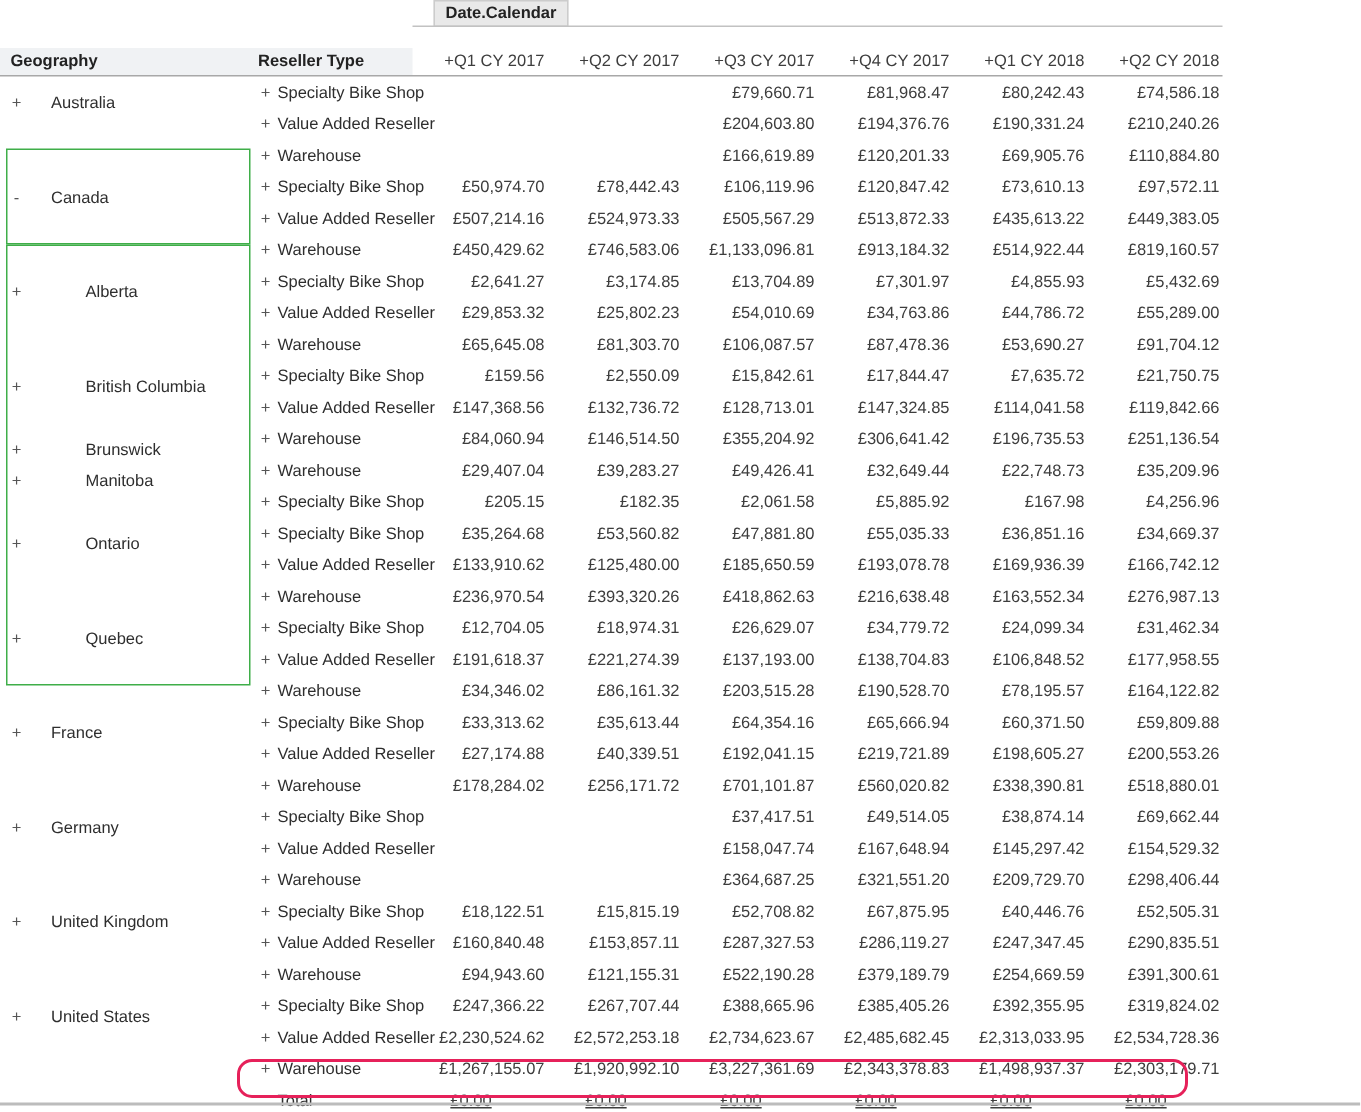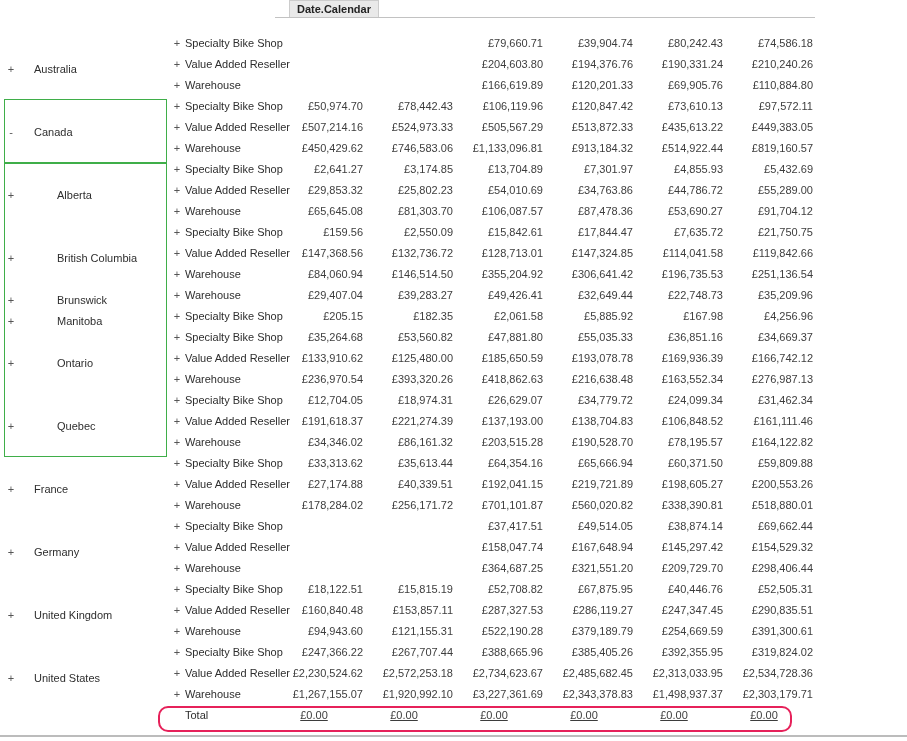--- a/index.html
+++ b/index.html
@@ -50,32 +50,44 @@
 </head>
 <body>
 
 <div class="screen">
 
   <div class="hdr1">
     <div class="datecal">Date.Calendar</div>
     <div class="hdr1-line"></div>
   </div>
 
+  <div class="hdr2">
+    <div class="geo-hdr">Geography</div>
+    <div class="rt-hdr">Reseller Type</div>
+    <div class="col-hdrs" id="col-hdrs">
+        <div class="col-hdr">+Q1 CY 2017</div>
+        <div class="col-hdr">+Q2 CY 2017</div>
+        <div class="col-hdr">+Q3 CY 2017</div>
+        <div class="col-hdr">+Q4 CY 2017</div>
+        <div class="col-hdr">+Q1 CY 2018</div>
+        <div class="col-hdr">+Q2 CY 2018</div>
+      </div>
+  </div>
 
   <div class="pivot-body" id="pivot-body">
       <div class="data-row">
         <div class="geo-spacer"></div>
         <div class="rt-cell">
           <span class="exp">+</span>
           <span class="rt-label">Specialty Bike Shop</span>
         </div>
         <div class="val-cell"></div>
         <div class="val-cell"></div>
         <div class="val-cell">£79,660.71</div>
-        <div class="val-cell">£39,904.74</div>
+        <div class="val-cell">£81,968.47</div>
         <div class="val-cell">£80,242.43</div>
         <div class="val-cell">£74,586.18</div>
       </div>
       <div class="data-row">
         <div class="geo-spacer"></div>
         <div class="rt-cell">
           <span class="exp">+</span>
           <span class="rt-label">Value Added Reseller</span>
         </div>
         <div class="val-cell"></div>
@@ -297,21 +309,21 @@
         <div class="geo-spacer"></div>
         <div class="rt-cell">
           <span class="exp">+</span>
           <span class="rt-label">Value Added Reseller</span>
         </div>
         <div class="val-cell">£191,618.37</div>
         <div class="val-cell">£221,274.39</div>
         <div class="val-cell">£137,193.00</div>
         <div class="val-cell">£138,704.83</div>
         <div class="val-cell">£106,848.52</div>
-        <div class="val-cell">£161,111.46</div>
+        <div class="val-cell">£177,958.55</div>
       </div>
       <div class="data-row">
         <div class="geo-spacer"></div>
         <div class="rt-cell">
           <span class="exp">+</span>
           <span class="rt-label">Warehouse</span>
         </div>
         <div class="val-cell">£34,346.02</div>
         <div class="val-cell">£86,161.32</div>
         <div class="val-cell">£203,515.28</div>

